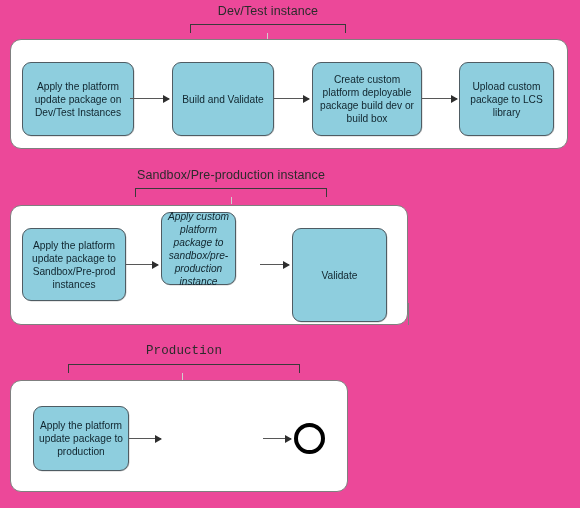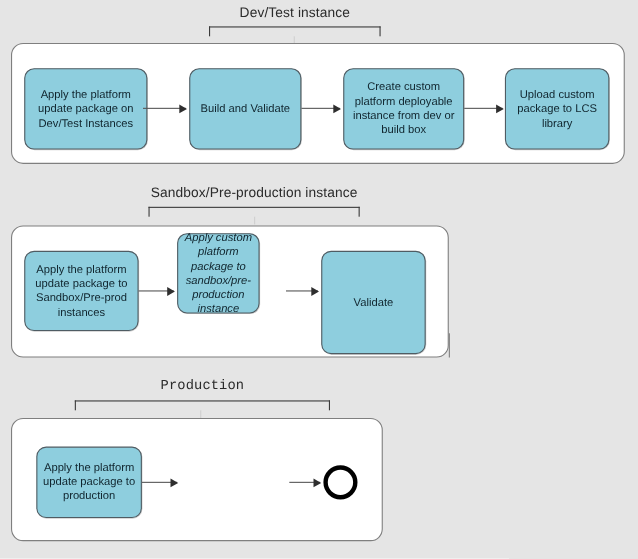--- a/index.html
+++ b/index.html
@@ -8,21 +8,21 @@
     background: #ffffff;
   }
   body {
     font-family: "Liberation Sans", sans-serif;
     -webkit-font-smoothing: antialiased;
   }
   #canvas {
     position: relative;
     width: 580px;
     height: 508px;
-    background: #e5e5e5;
+    background: #ec4899;
     overflow: hidden;
   }
 
   
   .phase-container {
     position: absolute;
     box-sizing: border-box;
     border: 1px solid #7f7f7f;
     border-radius: 11px;
     background: #ffffff;
@@ -127,21 +127,21 @@
 
   <div class="connector" style="left:130px; top:98px; width:39px;"></div>
 
   <div class="task-box" style="left:172px; top:62px; width:102px; height:74px;">
     <span>Build and Validate</span>
   </div>
 
   <div class="connector" style="left:274px; top:98px; width:35px;"></div>
 
   <div class="task-box" style="left:312px; top:62px; width:110px; height:74px;">
-    <span>Create custom platform deployable instance from dev or build box</span>
+    <span>Create custom platform deployable package build dev or build box</span>
   </div>
 
   <div class="connector" style="left:422px; top:98px; width:35px;"></div>
 
   <div class="task-box" style="left:459px; top:62px; width:95px; height:74px;">
     <span>Upload custom package to LCS library</span>
   </div>
 
   <div class="phase-label" style="left:135px; top:168px; width:192px;">Sandbox/Pre-production instance</div>
   <div class="phase-bracket" style="left:135px; top:188px; width:192px;"></div>

